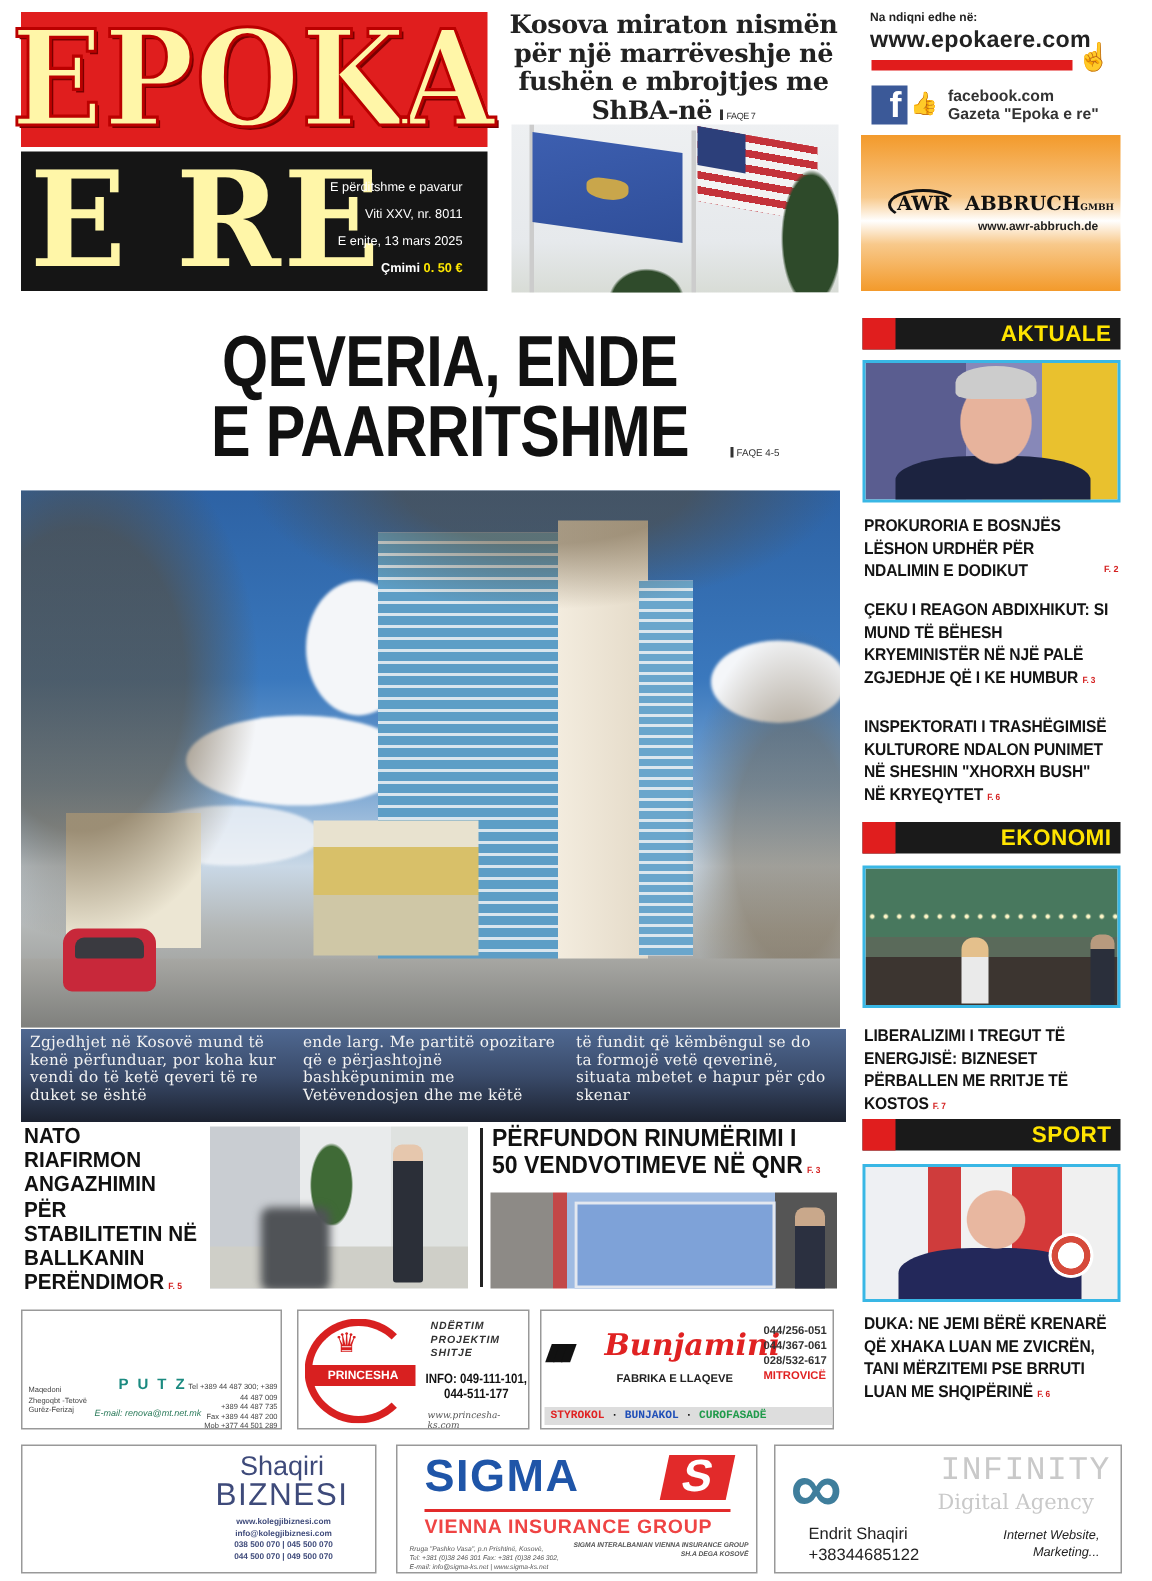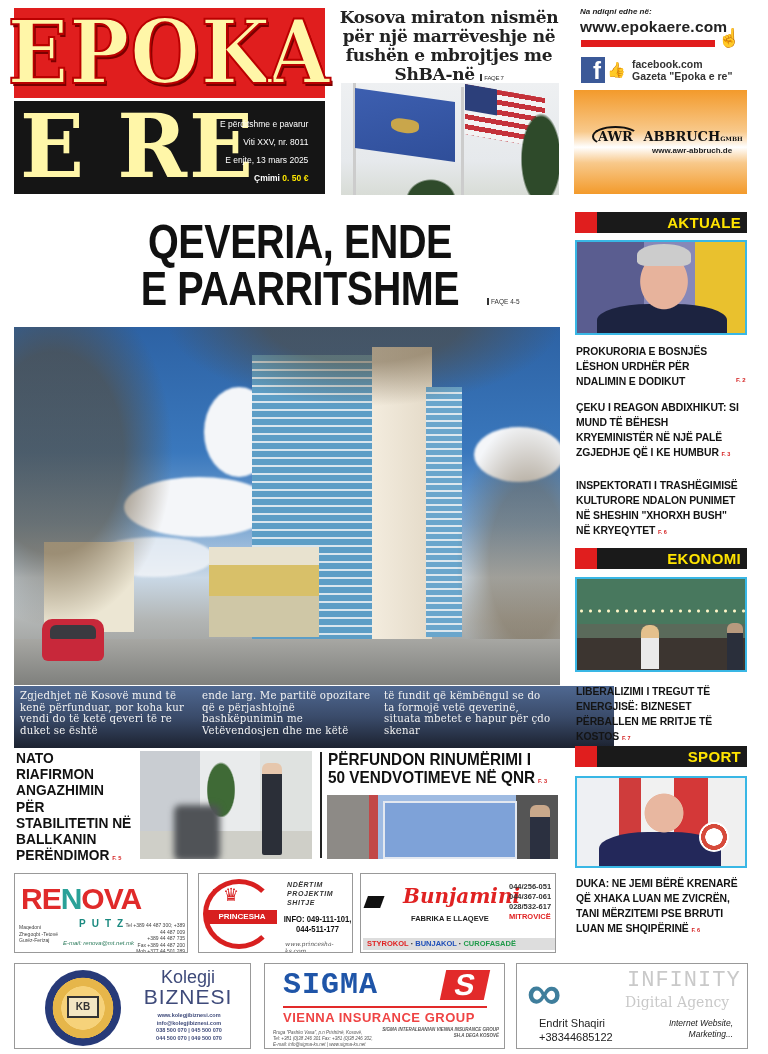--- a/index.html
+++ b/index.html
@@ -23,21 +23,21 @@
   .flags-photo { left: 341px; top: 83px; width: 218px; height: 112px; background: linear-gradient(180deg,#eef0f2 0%,#e6e9ec 70%,#d8dcd6 100%); overflow:hidden; }
   .pole { position:absolute; width:3px; background:#ccc; bottom:0; }
   .flag-kosovo { position:absolute; left: 14px; top: 12px; width: 100px; height: 60px; background: linear-gradient(160deg,#3d5fb0,#2f4e99); transform: skewY(8deg); }
   .flag-kosovo::after { content:""; position:absolute; left: 36px; top: 24px; width: 28px; height: 14px; background:#c9a64b; border-radius: 40% 30% 50% 40%; }
   .flag-usa { position:absolute; left: 124px; top: 8px; width: 80px; height: 50px; background: repeating-linear-gradient(180deg,#c4323a 0 5px,#f3f3f3 5px 10px); transform: skewY(10deg); }
   .flag-usa::before { content:""; position:absolute; left:0; top:0; width: 32px; height: 26px; background:#2c3f7a; }
   .tree { position:absolute; right: -6px; bottom: 0; width: 48px; height: 90px; background: radial-gradient(ellipse at 50% 60%, #2e4a2a 0 55%, transparent 60%); }
   .tree2 { position:absolute; left: 60px; bottom: -6px; width: 60px; height: 26px; background: radial-gradient(ellipse at 50% 100%, #2f4b2b 0 55%, transparent 60%); }
 
   
-  .follow-label { left: 580px; top: 7px; font-size: 8px; font-weight: bold; color:#222;font-style:italic; }
+  .follow-label { left: 580px; top: 7px; font-size: 8px; font-weight: bold; color:#222; }
   .site-url { left: 580px; top: 18px; font-size: 15.5px; font-weight: bold; color:#222; letter-spacing: 0.2px; }
   .site-bar { left: 581px; top: 40px; width: 134px; height: 7px; background:#e11c1c; }
   .hand-icon { left: 718px; top: 26px; width: 24px; height: 24px; font-size: 18px; line-height: 24px; color:#333; }
   .fb-icon { left: 581px; top: 57px; width: 24px; height: 26px; background:#3b5998; color:#fff; font-weight:bold; font-size: 24px; line-height: 28px; text-align:right; padding-right: 4px; font-family: "Liberation Sans", sans-serif; }
   .like-icon { left: 607px; top: 60px; width: 20px; height: 20px; font-size: 15px; color:#3b5998; line-height: 20px; }
   .fb-text { left: 632px; top: 58px; font-size: 10.5px; font-weight: bold; color:#333; line-height: 12px; }
 
   .awr-ad { left: 574px; top: 90px; width: 173px; height: 104px; background: linear-gradient(180deg,#f39a2b 0%,#f8c98b 40%,#fff 55%,#f8c98b 70%,#f39a2b 100%); }
   .awr-logo { position:absolute; left: 18px; top: 36px; font-family: "DejaVu Serif", serif; font-weight: 900; font-size: 13px; color:#111; }
   .awr-oval { display:inline-block; border: 2px solid #111; border-radius: 50%; padding: 1px 4px; border-right-color: transparent; border-bottom-color: transparent; text-align: right; }
@@ -56,21 +56,21 @@
   .building-wing { position:absolute; left: 412px; top: 60px; width: 36px; height: 250px; background: repeating-linear-gradient(180deg,#6aa6cc 0 5px,#dce7ee 5px 7px); }
   .building-low { position:absolute; left: 195px; top: 220px; width: 110px; height: 90px; background: linear-gradient(180deg,#e8e2cf 0 20%,#d8c069 20% 55%,#cfc7a6 55%); }
   .building-left { position:absolute; left: 30px; top: 215px; width: 90px; height: 90px; background:#ece6d3; }
   .trees-left { position:absolute; left: -20px; top: -10px; width: 200px; height: 340px; background: radial-gradient(ellipse at 30% 40%, rgba(90,70,40,0.55) 0 35%, transparent 60%); }
   .trees-top { position:absolute; left: 150px; top: -30px; width: 400px; height: 110px; background: radial-gradient(ellipse at 50% 20%, rgba(90,70,40,0.5) 0 35%, transparent 70%); }
   .trees-right { position:absolute; right: -20px; top: 80px; width: 130px; height: 260px; background: radial-gradient(ellipse at 60% 60%, rgba(110,90,60,0.45) 0 35%, transparent 65%); }
   .road { position:absolute; left:0; bottom:0; width:100%; height: 46px; background: linear-gradient(180deg,#a7a7a3,#7f807d); }
   .car { position:absolute; left: 28px; top: 292px; width: 62px; height: 42px; background: #c8283a; border-radius: 10px 10px 6px 6px; }
   .car::before { content:""; position:absolute; left: 8px; top: 6px; width: 46px; height: 14px; background:#3a3a40; border-radius: 6px 6px 2px 2px; }
 
-  .caption-band { left: 14px; top: 686px; width: 600px; height: 62px; background: linear-gradient(180deg,#4f6891 0%,#3a4b6a 50%,#1c2230 100%); }
+  .caption-band { left: 14px; top: 686px; width: 550px; height: 62px; background: linear-gradient(180deg,#4f6891 0%,#3a4b6a 50%,#1c2230 100%); }
   .caption-col { position:absolute; top: 4px; width: 170px; font-family: "DejaVu Serif", serif; font-size: 10.2px; line-height: 11.5px; color:#f2f2f2; letter-spacing: 0.2px; }
 
   
   .nato-headline { left: 16px; top: 750px; width: 122px; font-family: "Liberation Sans", sans-serif; font-weight: 900; font-size: 14.5px; line-height: 16.2px; color:#111; transform: scaleX(0.95); transform-origin: 0 0; }
   .page-ref { font-size: 6px; color: #d42020; font-weight: bold; margin-left: 3px; }
   .nato-photo { left: 140px; top: 751px; width: 172px; height: 108px; background: linear-gradient(90deg,#c9cdd2 0 35%,#e9ebec 35% 70%,#dfe2e0 70%); overflow:hidden; }
   .nato-bush { position:absolute; left: 64px; top: 6px; width: 34px; height: 60px; background: radial-gradient(ellipse at 50% 55%, #3f6a36 0 55%, transparent 60%); }
   .nato-man { position:absolute; left: 122px; top: 12px; width: 20px; height: 92px; background: linear-gradient(180deg,#e6c7ad 0 12%,#2b2f38 12%); border-radius: 6px 6px 2px 2px; }
   .nato-blur { position:absolute; left: 34px; top: 54px; width: 46px; height: 56px; background:#505357; filter: blur(3px); border-radius: 6px; }
   .nato-ground { position:absolute; left:0; bottom:0; width:100%; height: 28px; background:#cfcfc8; }
@@ -120,32 +120,32 @@
   .princesha-tag { position:absolute; left: 88px; top: 6px; font-size: 7px; font-style: italic; font-weight: bold; color:#333; line-height: 9px; letter-spacing: 0.6px; }
   .princesha-info { position:absolute; left: 82px; top: 40px; font-size: 9px; font-weight: 900; color:#111; line-height: 10px; text-align:center; transform: scaleX(0.85); transform-origin: 0 0; width: 86px; }
   .princesha-web { position:absolute; left: 86px; top: 66px; font-size: 6px; font-style: italic; color:#555; font-family: "DejaVu Serif", serif; }
 
   .bunjamini { left: 360px; top: 873px; width: 196px; height: 80px; }
   .bunj-stripes { position:absolute; left: 4px; top: 18px; font-size: 15px; font-weight: 900; color:#111; letter-spacing: -3px; transform: skewX(-20deg); }
   .bunj-name { position:absolute; left: 42px; top: 10px; font-family: "DejaVu Serif", serif; font-style: italic; font-weight: bold; font-size: 20px; color:#e02222; }
   .bunj-sub { position:absolute; left: 50px; top: 40px; font-size: 7.5px; font-weight: bold; color:#222; }
   .bunj-phones { position:absolute; left: 148px; top: 8px; font-size: 7.5px; font-weight: bold; color:#333; line-height: 10px; }
   .bunj-city { color:#e02222; }
-  .bunj-strip { position:absolute; left: 2px; top: 64px; width: 227px; height: 12px; background:#ddd; font-size: 7.5px; font-weight: 900; line-height: 12px; padding-left: 4px; white-space: nowrap; }
+  .bunj-strip { position:absolute; left: 2px; top: 64px; width: 227px; height: 12px; background:#ddd; font-size: 7.5px; font-weight: 900; line-height: 12px; padding-left: 4px; white-space: nowrap; font-family: Liberation Mono, monospace; }
   .c-red { color:#e02222; } .c-blue { color:#1f4fb8; } .c-green { color:#1f9a4a; }
 
   .kolegji { left: 14px; top: 963px; width: 237px; height: 86px; }
   .kb-seal { position:absolute; left: 30px; top: 6px; width: 76px; height: 76px; border-radius:50%; background: radial-gradient(circle,#f6d27a 0 40%,#e6b64a 41% 56%,#273a78 57% 100%); }
   .kb-seal span { position:absolute; left: 22px; top: 26px; width: 32px; height: 22px; border: 2px solid #333; background:#f3e6c3; font-size: 10px; font-weight: bold; text-align:center; line-height: 18px; color:#333; }
   .kb-title { position:absolute; left: 118px; top: 4px; font-size: 18px; color:#3e4a7a; line-height: 19px; text-align:center; width: 110px; }
   .kb-title .big { font-size: 21px; letter-spacing: 1px; }
   .kb-small { position:absolute; left: 126px; top: 48px; font-size: 5.5px; color:#3e4a7a; font-weight: bold; line-height: 7.5px; width: 96px; text-align:center; }
 
   .sigma { left: 264px; top: 963px; width: 241px; height: 86px; }
-  .sigma-logo { position:absolute; left: 18px; top: 4px; font-family: Liberation Mono, monospace; font-weight: 900; font-size: 30px; color:#1f55a8; letter-spacing: 1px; }
+  .sigma-logo { position:absolute; left: 18px; top: 4px; font-family: Liberation Sans, sans-serif; font-weight: 900; font-size: 30px; color:#1f55a8; letter-spacing: 1px; }
   .sigma-s { position:absolute; left: 178px; top: 6px; width: 44px; height: 30px; background:#e22a2a; color:#fff; font-size: 30px; font-weight: 900; line-height: 30px; text-align:center; transform: skewX(-12deg); }
   .sigma-line { position:absolute; left: 18px; top: 42px; width: 204px; height: 2px; background:#e22a2a; }
   .sigma-group { position:absolute; left: 18px; top: 46px; font-size: 13px; font-weight: bold; color:#ef4444; letter-spacing: 0.5px; }
   .sigma-small { position:absolute; font-size: 4.5px; color:#555; line-height: 6px; font-style: italic; }
 
   .infinity { left: 516px; top: 963px; width: 232px; height: 86px; }
   .inf-logo { position:absolute; left: 10px; top: 6px; font-size: 48px; color:#3f7e9c; line-height: 46px; font-weight: bold; }
   .inf-title { position:absolute; left: 110px; top: 4px; font-family: Liberation Mono, monospace; font-size: 22px; color:#c9c9c9; letter-spacing: 1px; }
   .inf-sub { position:absolute; left: 108px; top: 30px; font-family: "DejaVu Serif", serif; font-size: 14px; color:#c9c9c9; }
   .inf-name { position:absolute; left: 22px; top: 52px; font-size: 11px; color:#222; line-height: 14px; }
@@ -285,21 +285,20 @@
 <div class="sec-photo duka-photo">
   <div class="duka-suit"></div>
   <div class="duka-face"></div>
   <div class="duka-ball"></div>
 </div>
 <div class="side-head" style="top:876px;">
   <span>DUKA: NE JEMI BËRË KRENARË QË XHAKA LUAN ME ZVICRËN, TANI MËRZITEMI PSE BRRUTI LUAN ME SHQIPËRINË</span><span class="page-ref">F. 6</span>
 </div>
 
 <div class="ad-box renova">
-  <div class="renova-logo"><span>RE</span><span class="n">N</span><span>OVA</span></div>
   <div class="renova-putz">PUTZ</div>
   <div class="renova-small" style="left:4px;top:50px;">
     <div>Maqedoni</div>
     <div>Zhegoqbt -Tetovë</div>
     <div>Gurëz-Ferizaj</div>
   </div>
   <div class="renova-small" style="left:104px;top:48px;text-align:right;width:66px;">
     <div>Tel +389 44 487 300; +389 44 487 009</div>
     <div>+389 44 487 735</div>
     <div>Fax +389 44 487 200</div>
@@ -330,25 +329,22 @@
     <div>044/367-061</div>
     <div>028/532-617</div>
     <div class="bunj-city">MITROVICË</div>
   </div>
   <div class="bunj-strip">
     <span class="c-red">STYROKOL</span> · <span class="c-blue">BUNJAKOL</span> · <span class="c-green">CUROFASADË</span>
   </div>
 </div>
 
 <div class="ad-box kolegji">
-  <div class="kb-seal">
-      <span>KB</span>
-    </div>
   <div class="kb-title">
-    <div>Kolegji</div>
+    <div>Shaqiri</div>
     <div class="big">BIZNESI</div>
   </div>
   <div class="kb-small">
     <div>www.kolegjibiznesi.com</div>
     <div>info@kolegjibiznesi.com</div>
     <div>038 500 070 | 045 500 070</div>
     <div>044 500 070 | 049 500 070</div>
   </div>
 </div>
 

